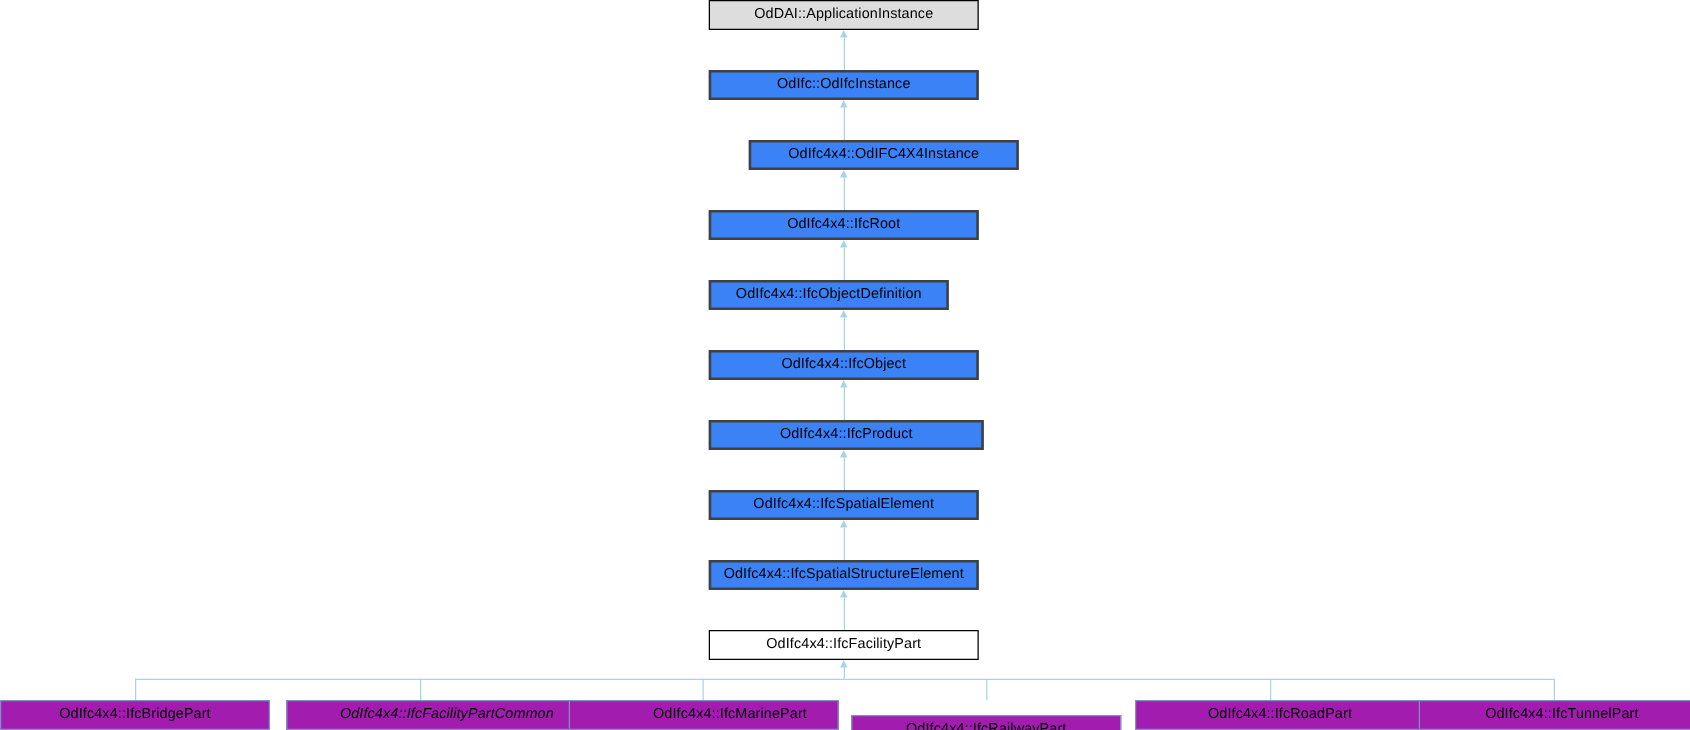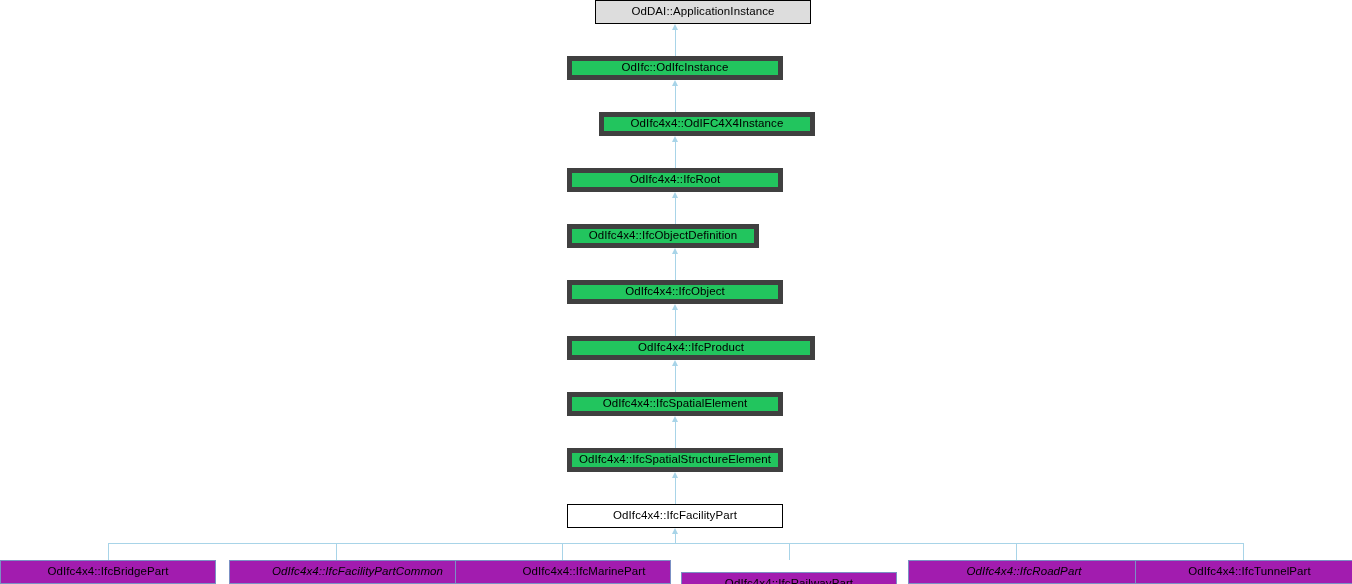--- a/index.html
+++ b/index.html
@@ -27,25 +27,24 @@
     height: 24px;
     font-size: 11.5px;
     line-height: 1;
     color: #000000;
     white-space: nowrap;
     letter-spacing: 0.1px;
   }
   .node.root {
     background: #dddddd;
     border: 1px solid #000000;
-    margin-left: 28px;
   }
   .node.chain {
-    background: #22c55e;
-    border: 5px solid #404040;
+    background: #3b82f6;
+    border: 2px solid #404040;
   }
   .node.current {
     background: #ffffff;
     border: 1px solid #000000;
   }
   .node.leaf {
     background: #a21caf;
     border: 1px solid #7b90c4;
   }
   .edge {
@@ -89,21 +88,21 @@
   </div>
 
   <div class="node chain" style="left:567px; top:224px; width:192px;">
     <span>OdIfc4x4::IfcObjectDefinition</span>
   </div>
 
   <div class="node chain" style="left:567px; top:280px; width:216px;">
     <span>OdIfc4x4::IfcObject</span>
   </div>
 
-  <div class="node chain" style="left:567px; top:336px; width:248px;">
+  <div class="node chain" style="left:567px; top:336px; width:220px;">
     <span>OdIfc4x4::IfcProduct</span>
   </div>
 
   <div class="node chain" style="left:567px; top:392px; width:216px;">
     <span>OdIfc4x4::IfcSpatialElement</span>
   </div>
 
   <div class="node chain" style="left:567px; top:448px; width:216px;">
     <span>OdIfc4x4::IfcSpatialStructureElement</span>
   </div>
@@ -160,21 +159,21 @@
   </div>
 
   <div class="node leaf" style="left:455px; top:560px; width:216px;padding-left:42px;">
     <span>OdIfc4x4::IfcMarinePart</span>
   </div>
 
   <div class="node leaf" style="left:681px; top:560px; width:216px;margin-top:12px;">
     <span>OdIfc4x4::IfcRailwayPart</span>
   </div>
 
-  <div class="node leaf" style="left:908px; top:560px; width:232px;font-style:italic;">
+  <div class="node leaf" style="left:908px; top:560px; width:232px;">
     <span>OdIfc4x4::IfcRoadPart</span>
   </div>
 
   <div class="node leaf" style="left:1135px; top:560px; width:229px;">
     <span>OdIfc4x4::IfcTunnelPart</span>
   </div>
 
 </div>
 
 </body></html>

